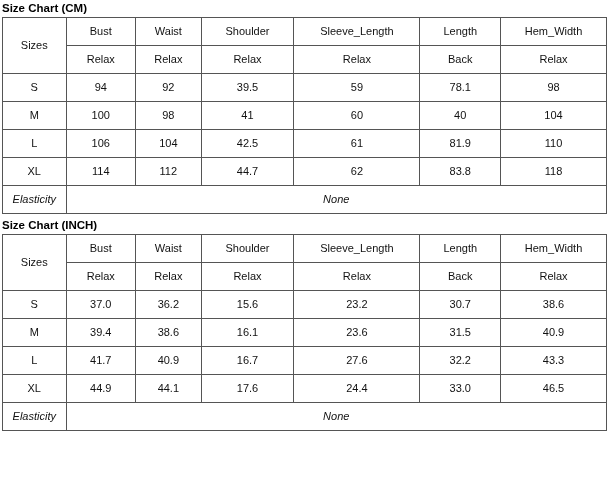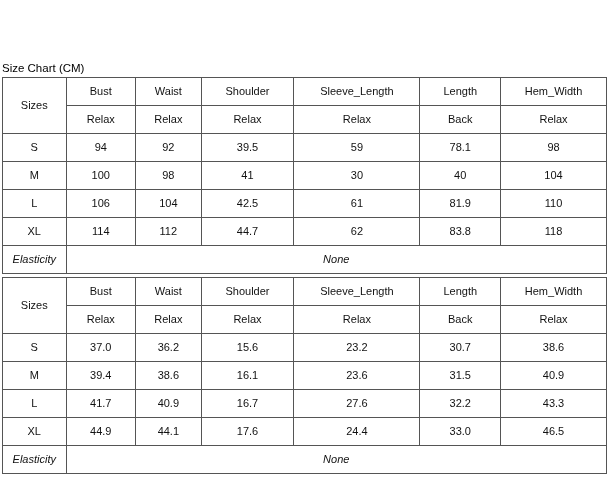--- a/index.html
+++ b/index.html
@@ -15,25 +15,24 @@
     font-size: 11px;
     overflow: hidden;
   }
   .page {
     width: 611px;
     box-sizing: border-box;
     padding: 0 0 0 0;
   }
   .chart-title {
     font-size: 11.5px;
-    font-weight: normal;
+    font-weight: bold;
     line-height: 14px;
-    padding: 15px 0 2px 2px;
+    padding: 1px 0 2px 2px;
     color: #000;
-    margin-top: 46px;
   }
   table.size-table {
     border-collapse: collapse;
     width: 605px;
     margin: 0 0 0 2px;
     table-layout: fixed;
   }
   table.size-table td {
     border: 1px solid #555555;
     text-align: center;
@@ -110,21 +109,21 @@
         <td>39.5</td>
         <td>59</td>
         <td>78.1</td>
         <td>98</td>
       </tr>
       <tr>
         <td>M</td>
         <td>100</td>
         <td>98</td>
         <td>41</td>
-        <td>30</td>
+        <td>60</td>
         <td>40</td>
         <td>104</td>
       </tr>
       <tr>
         <td>L</td>
         <td>106</td>
         <td>104</td>
         <td>42.5</td>
         <td>61</td>
         <td>81.9</td>
@@ -141,20 +140,21 @@
       </tr>
       <tr>
         <td class="elasticity-label">Elasticity</td>
         <td class="elasticity-value" colspan="6">None</td>
       </tr>
     </tbody>
   </table>
 
   <div class="spacer"></div>
 
+  <div class="chart-title">Size Chart (INCH)</div>
   <table class="size-table">
     <colgroup>
       <col class="col-sizes">
         <col class="col-bust">
         <col class="col-waist">
         <col class="col-shoulder">
         <col class="col-sleeve">
         <col class="col-length">
         <col class="col-hem">
     </colgroup>

